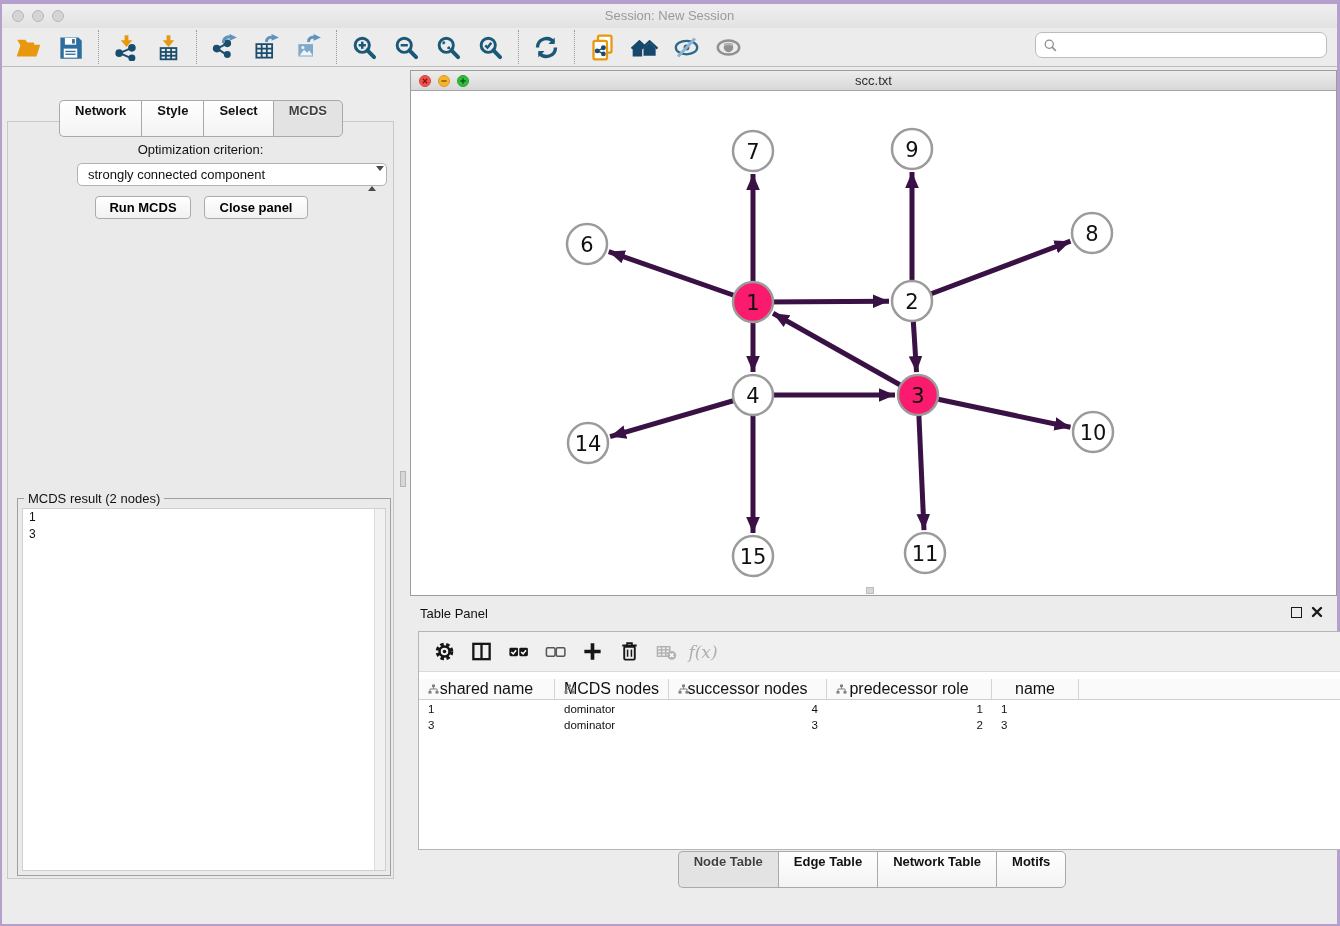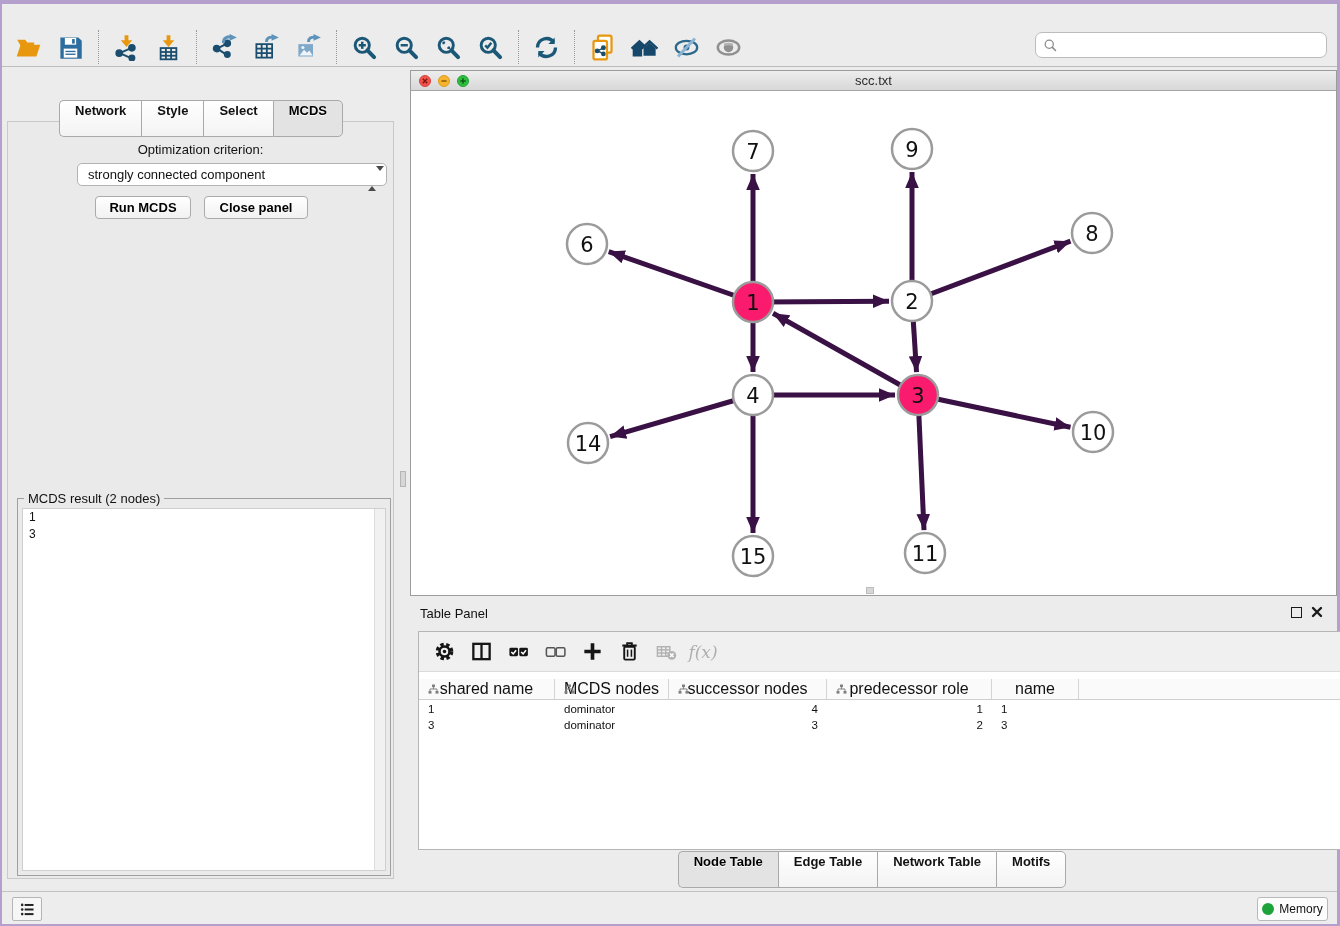--- a/index.html
+++ b/index.html
@@ -37,21 +37,21 @@
   .panel-title { position:absolute; left:11px; top:9px; font-size:13px; color:#1a1a1a; }
   .panel-icons { position:absolute; right:12px; top:8px; display:flex; gap:9px; align-items:center; }
   .sq-icon { width:11px; height:11px; border:1.6px solid #1a1a1a; background:transparent; }
   .x-icon svg { width:12px; height:12px; display:block; }
 
   .tabs-row { position:absolute; left:0; top:33px; width:100%; display:flex; justify-content:center; z-index:3; }
   .tab { height:37px; line-height:20px; padding:0 15px; font-size:13px; font-weight:700;
          background:linear-gradient(#ffffff,#f3f3f3); border:1px solid #a9a9a9; border-right:none; }
   .tab:first-child { border-radius:5px 0 0 5px; }
   .tab:last-child { border-right:1px solid #a9a9a9; border-radius:0 5px 5px 0; }
-  .tab.active { background:#e3e3e3; color:#000000; text-shadow:0 1px 0 #fff; }
+  .tab.active { background:#e3e3e3; color:#404040; text-shadow:0 1px 0 #fff; }
 
   .cp-content { position:absolute; left:4px; right:5px; top:54px; bottom:12px;
                 background:#eaeaea; border:1px solid #c9c9c9; }
   .opt-label { position:absolute; top:20px; width:100%; text-align:center; font-size:13px; }
   .combo { position:absolute; left:37px; top:41px; width:310px; height:23px; background:#fff;
            border:1px solid #b3b3b3; border-radius:5px; font-size:13px; line-height:21px; padding-left:10px;margin-left:32px; }
   .stepper { position:absolute; right:9px; top:4px; width:9px; }
   .stepper .up { width:0; height:0; border-left:4.5px solid transparent; border-right:4.5px solid transparent;
                  border-bottom:5px solid #4a4a4a; margin-bottom:3px; }
   .stepper .dn { width:0; height:0; border-left:4.5px solid transparent; border-right:4.5px solid transparent;
@@ -115,20 +115,28 @@
   .sb-left svg { width:17px; height:17px; }
   .memory-btn { position:absolute; right:9px; top:5px; width:71px; height:24px; background:#fcfcfc;
                 border:1px solid #b9b9b9; border-radius:3px; display:flex; align-items:center; justify-content:center; gap:5px; font-size:12px; }
   .mem-dot { width:12px; height:12px; border-radius:50%; background:#1ea33b; }
 </style>
 </head>
 <body>
 
 <div class="window">
 
+  <div class="titlebar">
+    <div class="lights">
+      <span class="light-gray"></span>
+      <span class="light-gray"></span>
+      <span class="light-gray"></span>
+    </div>
+    <div class="win-title">Session: New Session</div>
+  </div>
 
   <div class="toolbar">
     <span class="tbtn">
         <svg viewBox="0 0 24 24">
           <path d="M2 5h7l2 2.5h6v3H5z" fill="#e8980f"></path>
           <path d="M1.5 20 5 9.5h17.5L19 20z" fill="#e8980f"></path>
         </svg>
       </span>
     <span class="tbtn">
         <svg viewBox="0 0 24 24">
@@ -530,32 +538,14 @@
         <div class="tp-tabs">
           <span class="tab active">Node Table</span>
           <span class="tab">Edge Table</span>
           <span class="tab">Network Table</span>
           <span class="tab">Motifs</span>
         </div>
       </div>
     </div>
   </div>
 
-  <div class="statusbar">
-    <span class="sb-left">
-        <svg viewBox="0 0 24 24">
-          <g fill="#222">
-            <circle cx="4.5" cy="5.5" r="1.8"></circle>
-            <rect x="8" y="4.2" width="12.5" height="2.8"></rect>
-            <circle cx="4.5" cy="12" r="1.8"></circle>
-            <rect x="8" y="10.6" width="12.5" height="2.8"></rect>
-            <circle cx="4.5" cy="18.5" r="1.8"></circle>
-            <rect x="8" y="17.1" width="12.5" height="2.8"></rect>
-          </g>
-        </svg>
-      </span>
-    <span class="memory-btn">
-      <span class="mem-dot"></span>
-      <span>Memory</span>
-    </span>
-  </div>
 
 </div>
 
 </body></html>

